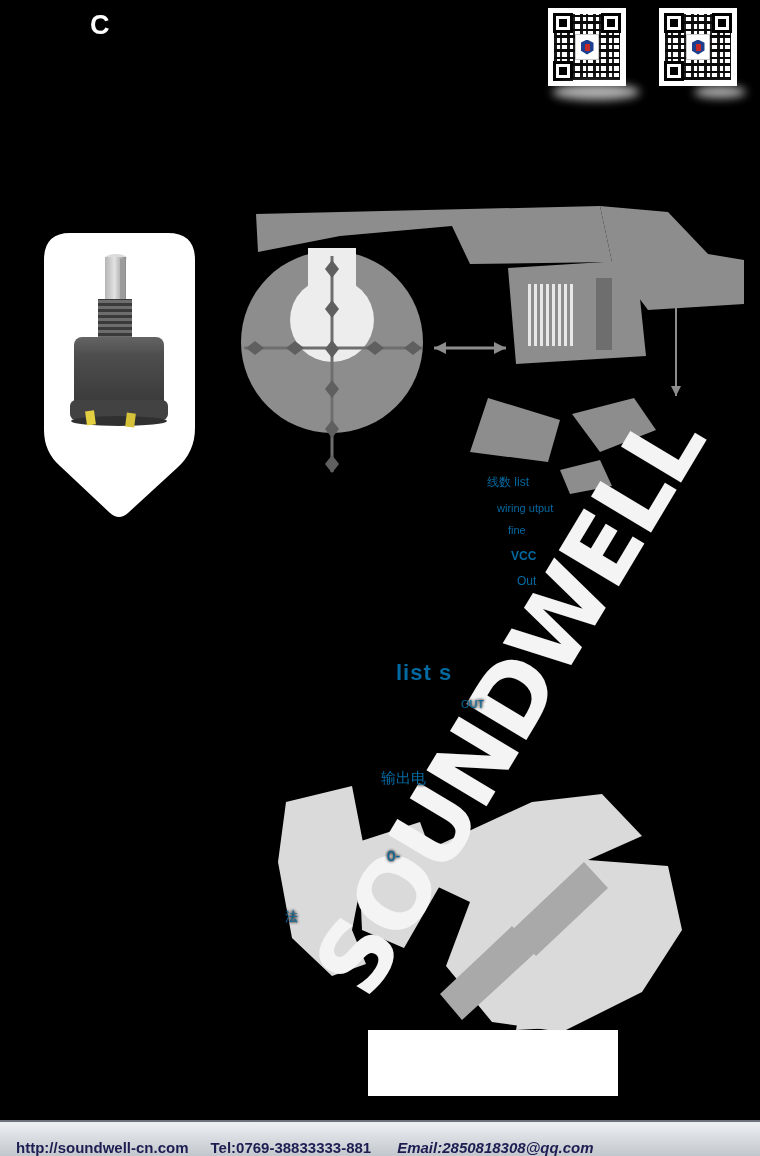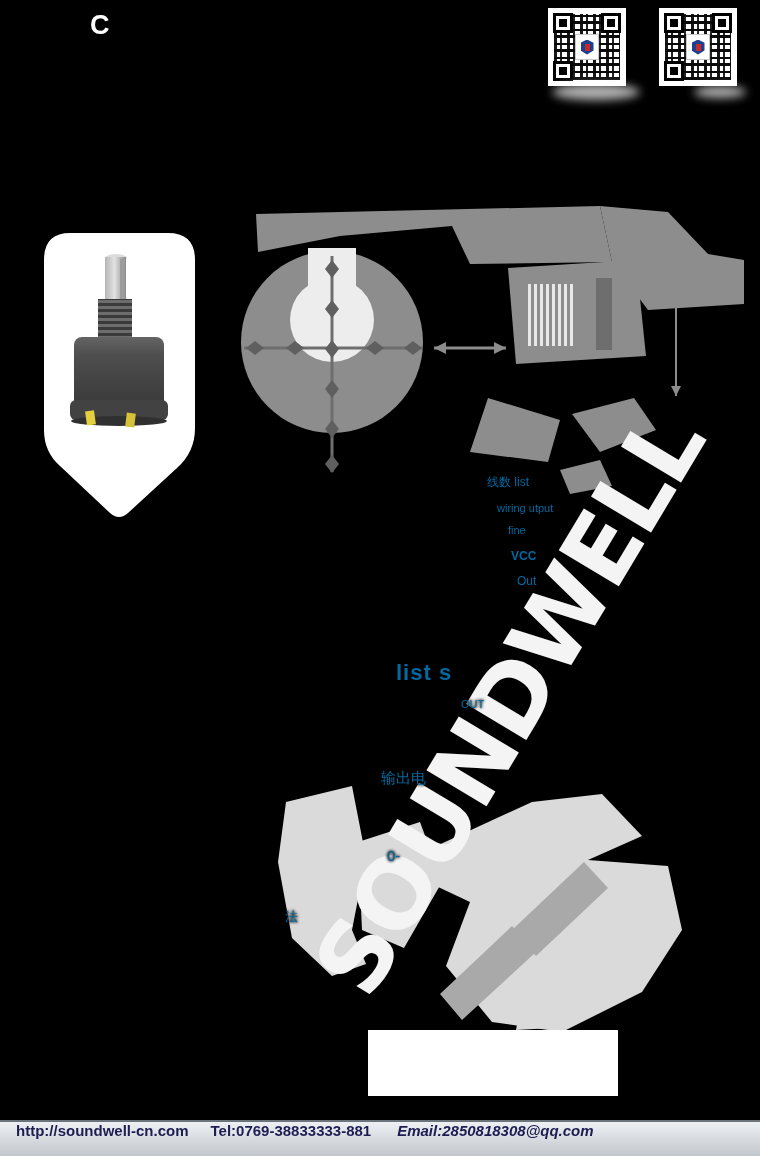--- a/index.html
+++ b/index.html
@@ -48,21 +48,21 @@
   .f-out{left:461px;top:698px;font-size:11px;}
   .f-outputcn{left:381px;top:769px;font-size:15px;text-align:right;}
   .f-range{left:387px;top:847px;font-size:15px;}
   .f-method{left:285px;top:908px;font-size:13px;}
 
   .white-card{position:absolute;left:368px;top:1030px;width:250px;height:66px;background:#fff;}
 
   
   .footer{position:absolute;left:0;bottom:0;width:760px;height:36px;box-sizing:border-box;
     background:linear-gradient(#edf0f3,#c2c7cd);border-top:2px solid #6d737b;
-    display:flex;align-items:flex-start;color:#1d1d52;font-size:15px;font-weight:600;}
+    display:flex;align-items:flex-end;color:#1d1d52;font-size:15px;font-weight:600;}
   .footer .f-url{margin-left:16px;}
   .footer .f-tel{margin-left:22px;}
   .footer .f-email{margin-left:26px;font-style:italic;}
 </style>
 </head>
 <body>
 
 <div class="page">
 
   <svg class="art" width="760" height="1156" viewBox="0 0 760 1156">

